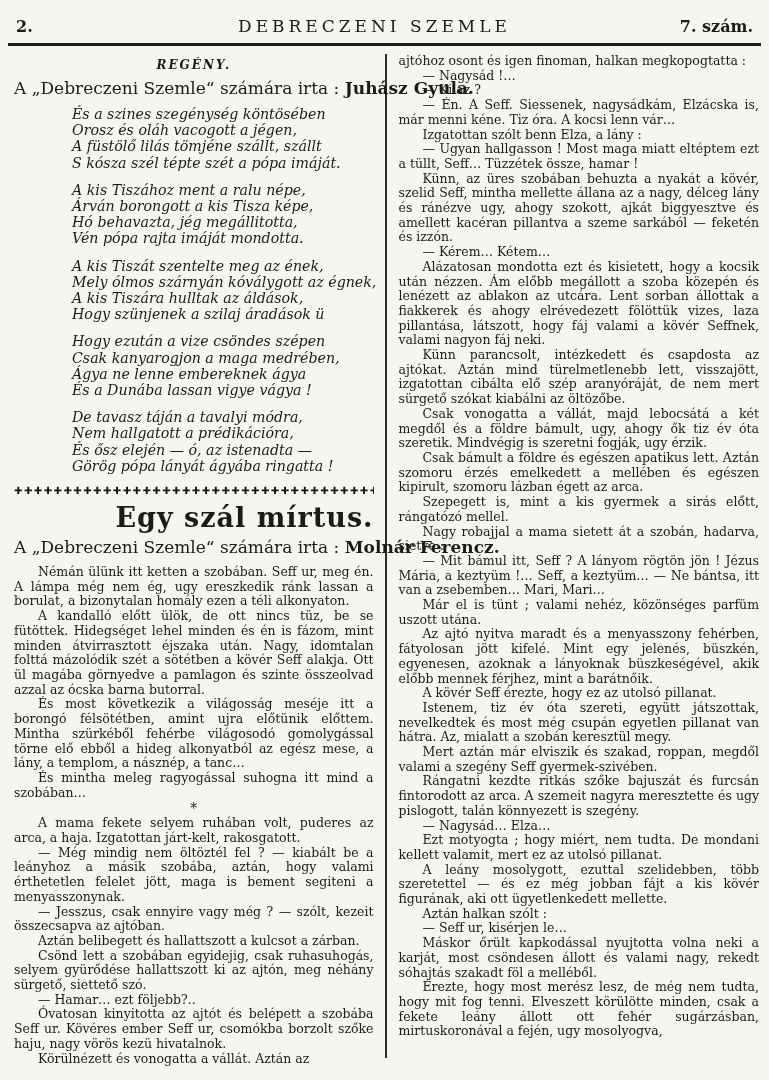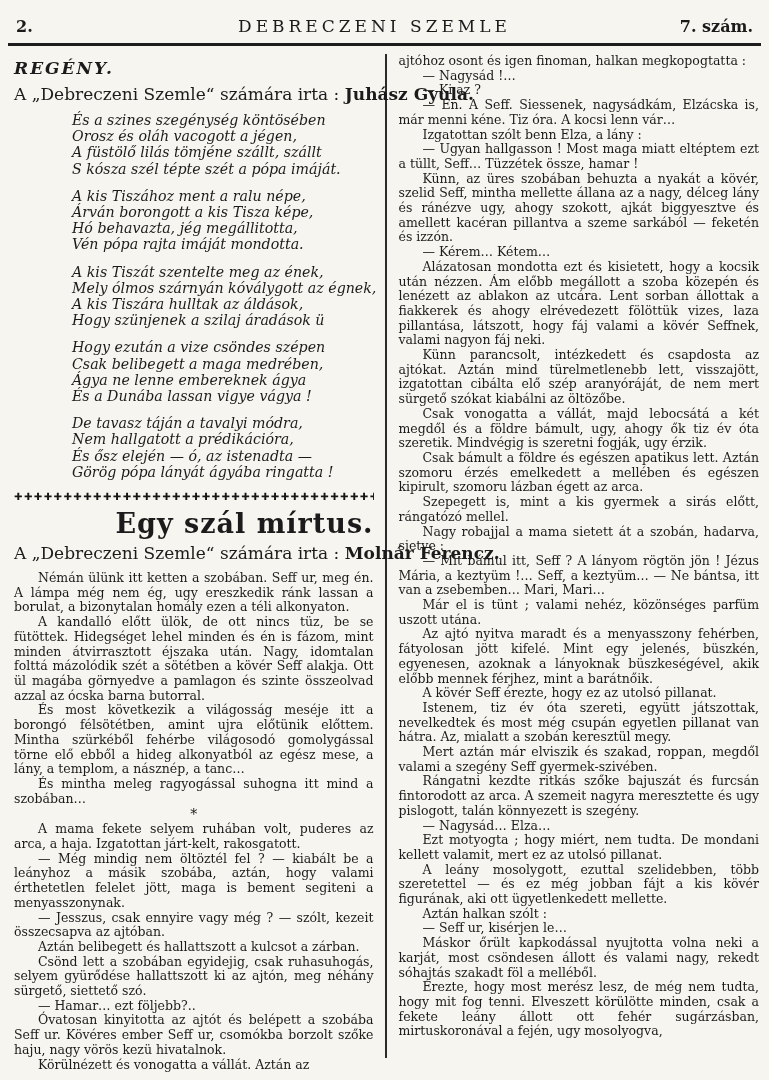--- a/index.html
+++ b/index.html
@@ -14,21 +14,21 @@
   .masthead .pageno{width:90px;font-size:16px;font-weight:bold;}
   .masthead .title{flex:1;text-align:center;font-size:17px;letter-spacing:4px;font-weight:500;}
   .masthead .issue{width:110px;text-align:right;font-size:16px;font-weight:bold;}
   .head-rule{border-top:3px solid #1d1d1d;margin:3px 8px 0 8px;}
   
   .columns{display:flex;align-items:stretch;padding:8px 10px 0 14px;height:1012px;box-sizing:border-box;}
   .col{width:50%;box-sizing:border-box;}
   .col-left{padding-right:11px;border-right:2px solid #2b2b2b;}
   .col-right{padding-left:12px;}
   
-  .poem-title{font-size:17px;font-weight:bold;font-style:italic;letter-spacing:2px;margin:4px 0 6px 0;}
+  .poem-title{text-align:center;font-size:12px;font-weight:bold;font-style:italic;letter-spacing:2px;margin:4px 0 6px 0;}
   .byline{font-size:17px;text-align:right;margin:0 0 8px 0;white-space:nowrap;}
   .byline .author{font-weight:bold;}
   .poem{padding-left:58px;font-style:italic;font-size:14.2px;}
   .stanza{margin-bottom:11px;}
   .poem-line{line-height:16.2px;white-space:nowrap;}
   .cross-divider{
     text-align:center;font-size:10px;letter-spacing:1.5px;color:#161616;
     margin:4px 0 6px 0;overflow:hidden;white-space:nowrap;
     font-family:"DejaVu Sans","Liberation Sans",sans-serif;font-weight:bold;
   }
@@ -71,21 +71,21 @@
             <div class="poem-line">Vén pópa rajta imáját mondotta.</div>
           </div>
           <div class="stanza">
             <div class="poem-line">A kis Tiszát szentelte meg az ének,</div>
             <div class="poem-line">Mely ólmos szárnyán kóválygott az égnek,</div>
             <div class="poem-line">A kis Tiszára hulltak az áldások,</div>
             <div class="poem-line">Hogy szünjenek a szilaj áradások ü</div>
           </div>
           <div class="stanza">
             <div class="poem-line">Hogy ezután a vize csöndes szépen</div>
-            <div class="poem-line">Csak belibegett a maga medrében,</div>
+            <div class="poem-line">Csak kanyarogjon a maga medrében,</div>
             <div class="poem-line">Ágya ne lenne embereknek ágya</div>
             <div class="poem-line">És a Dunába lassan vigye vágya !</div>
           </div>
           <div class="stanza">
             <div class="poem-line">De tavasz táján a tavalyi módra,</div>
             <div class="poem-line">Nem hallgatott a prédikációra,</div>
             <div class="poem-line">És ősz elején — ó, az istenadta —</div>
             <div class="poem-line">Görög pópa lányát ágyába ringatta !</div>
           </div>
         </div>

